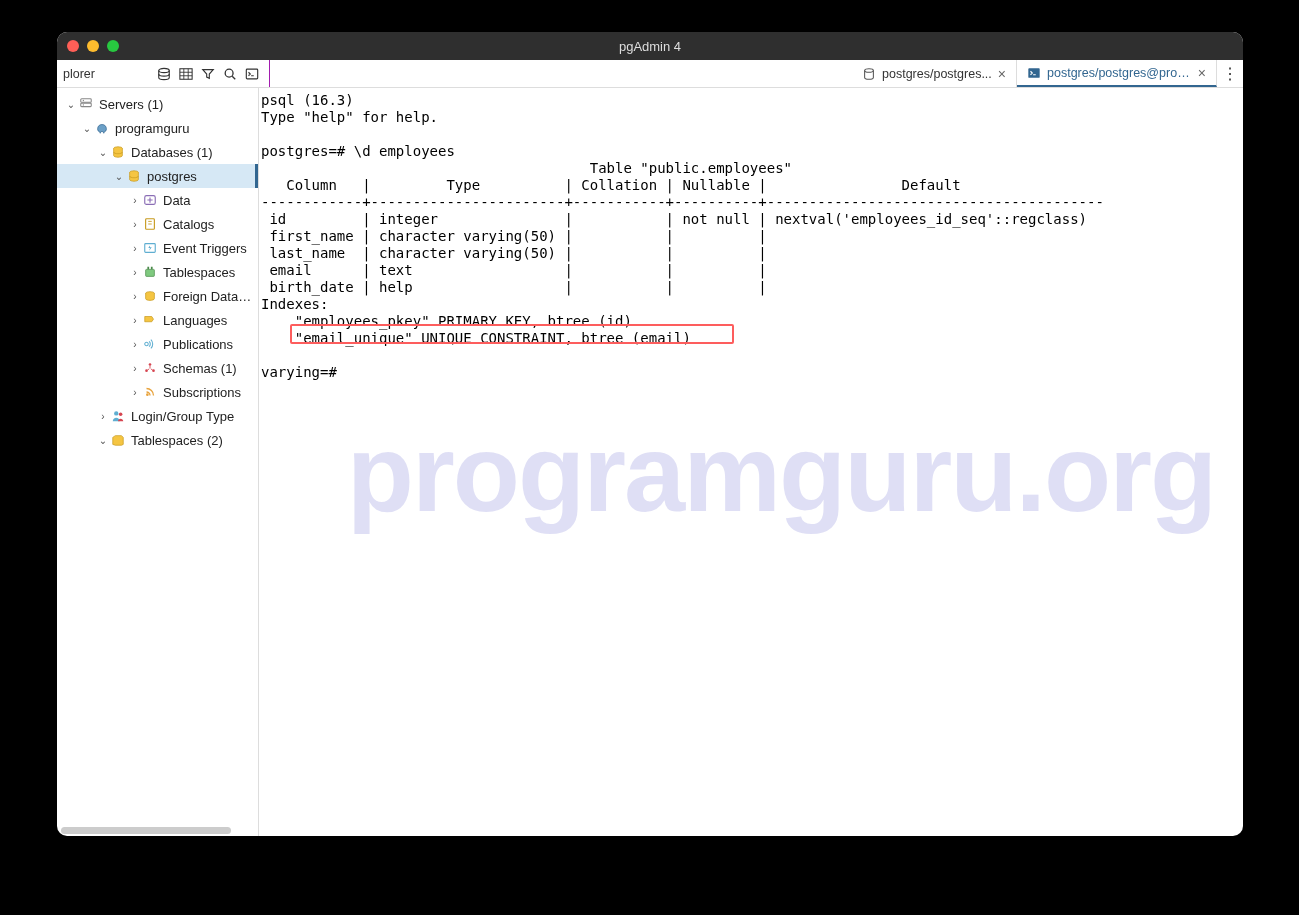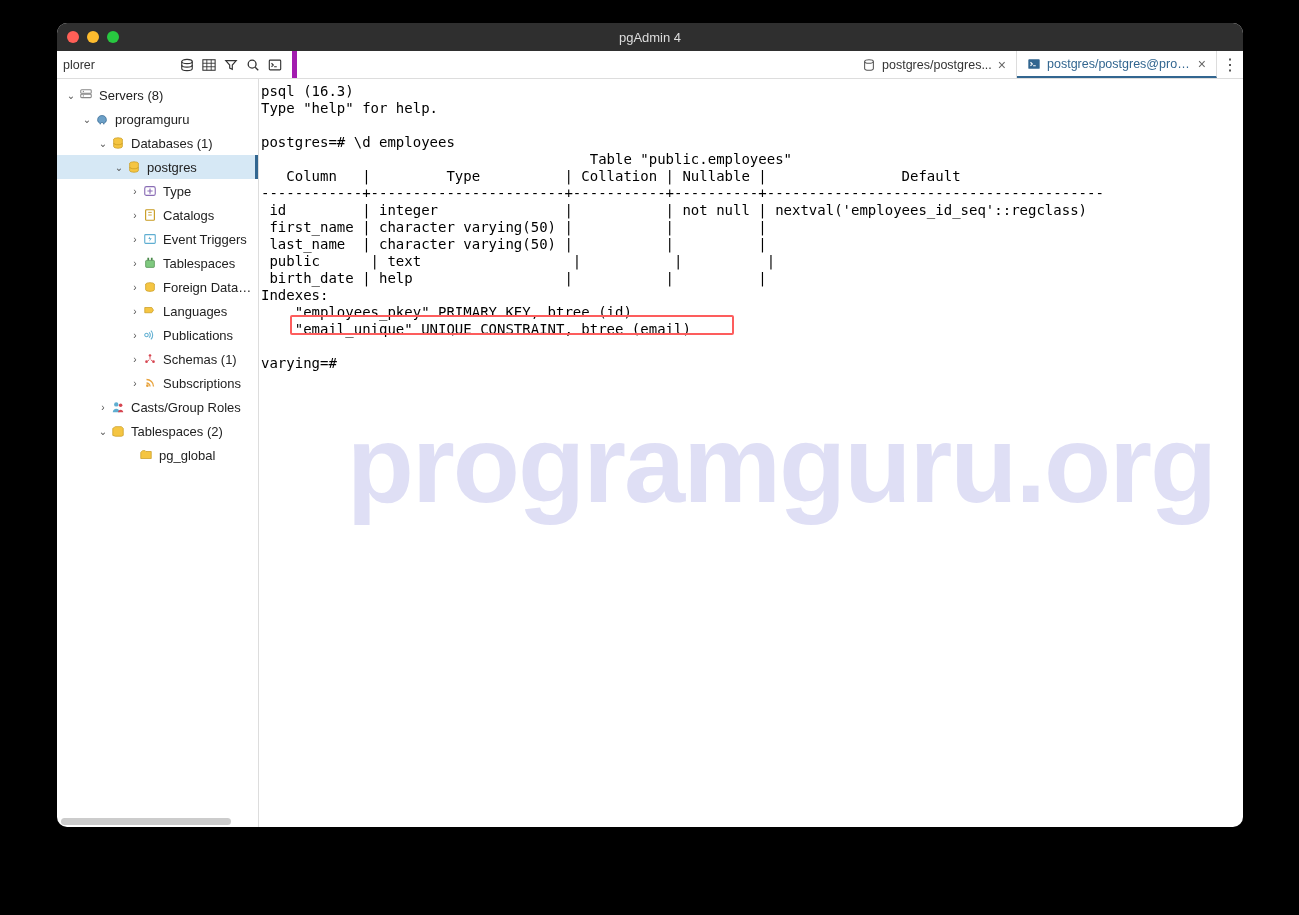--- a/index.html
+++ b/index.html
@@ -6,21 +6,21 @@
 body {
   background: #000;
   font-family: -apple-system, BlinkMacSystemFont, "Segoe UI", Helvetica, Arial, sans-serif;
   font-size: 13px;
   width: 1299px;
   height: 915px;
   position: relative;
 }
 .window {
   position: absolute;
-  top: 23px;
+  top: 32px;
   left: 57px;
   width: 1186px;
   height: 804px;
   background: #fff;
   border-radius: 10px;
   overflow: hidden;
   box-shadow: 0 20px 60px rgba(0,0,0,0.5);
   display: flex;
   flex-direction: column;
 }
@@ -50,26 +50,26 @@
   pointer-events: none;
 }
 .toolbar {
   height: 28px;
   background: #fff;
   border-bottom: 1px solid #ddd;
   display: flex;
   align-items: stretch;
 }
 .sidebar-header {
-  width: 240px;
+  width: 213px;
   display: flex;
   align-items: center;
   padding: 0 6px;
   gap: 6px;
-  border-right: 5px solid #a21caf;
+  border-right: 1px solid #a21caf;
 }
 .sidebar-header .label {
   flex: 1;
   font-size: 12.5px;
   color: #333;
 }
 .tool-icons {
   display: flex;
   gap: 0;
 }
@@ -286,21 +286,21 @@
         <div class="tree-row" style="padding-left:8px">
           <span class="caret">⌄</span>
           <span class="tree-icon">
             <svg width="14" height="14" viewBox="0 0 16 16">
                 <rect x="2" y="2" width="12" height="4" rx="1" fill="none" stroke="#888" stroke-width="1.2"></rect>
                 <rect x="2" y="7" width="12" height="4" rx="1" fill="none" stroke="#888" stroke-width="1.2"></rect>
                 <circle cx="5" cy="4" r="0.8" fill="#888"></circle>
                 <circle cx="5" cy="9" r="0.8" fill="#888"></circle>
               </svg>
           </span>
-          <span class="tree-label">Servers (8)</span>
+          <span class="tree-label">Servers (1)</span>
         </div>
 
         <div class="tree-row" style="padding-left:24px">
           <span class="caret">⌄</span>
           <span class="tree-icon">
             <svg width="14" height="14" viewBox="0 0 16 16">
                 <path d="M3 9c0-3 2-5 5-5s5 2 5 5c0 2-1 3-2 3l-1 2-1-2h-2l-1 2-1-2c-1 0-2-1-2-3z" fill="#6ca0c7" stroke="#326690" stroke-width="0.8"></path>
               </svg>
           </span>
           <span class="tree-label">programguru</span>
@@ -331,21 +331,21 @@
         </div>
 
         <div class="tree-row" style="padding-left:72px">
           <span class="caret">›</span>
           <span class="tree-icon">
               <svg width="14" height="14" viewBox="0 0 16 16">
                 <rect x="2" y="3" width="12" height="10" rx="2" fill="none" stroke="#8a6db5" stroke-width="1.3"></rect>
                 <path d="M5 8h6M8 5v6" stroke="#8a6db5" stroke-width="1.3"></path>
               </svg>
             </span>
-          <span class="tree-label">Type</span>
+          <span class="tree-label">Data</span>
         </div>
         <div class="tree-row" style="padding-left:72px">
           <span class="caret">›</span>
           <span class="tree-icon">
               <svg width="14" height="14" viewBox="0 0 16 16">
                 <rect x="3" y="2" width="10" height="12" rx="1" fill="none" stroke="#c79a1e" stroke-width="1.3"></rect>
                 <line x1="6" y1="5" x2="10" y2="5" stroke="#c79a1e"></line>
                 <line x1="6" y1="8" x2="10" y2="8" stroke="#c79a1e"></line>
               </svg>
             </span>
@@ -427,59 +427,50 @@
         <div class="tree-row" style="padding-left:40px">
           <span class="caret">›</span>
           <span class="tree-icon">
               <svg width="14" height="14" viewBox="0 0 16 16">
                 <circle cx="6" cy="5" r="2.5" fill="#5faed1"></circle>
                 <path d="M2 14c0-2.5 2-4 4-4s4 1.5 4 4" fill="#5faed1"></path>
                 <circle cx="11" cy="6" r="2" fill="#d64550"></circle>
                 <path d="M8 14c0-2 1.5-3 3-3s3 1 3 3" fill="#d64550"></path>
               </svg>
             </span>
-          <span class="tree-label">Casts/Group Roles</span>
+          <span class="tree-label">Login/Group Type</span>
         </div>
 
         <div class="tree-row" style="padding-left:40px">
           <span class="caret">⌄</span>
           <span class="tree-icon">
               <svg width="14" height="14" viewBox="0 0 16 16">
                 <path d="M2 5l3-2h7l2 2v8l-2 1H5l-3-1z" fill="#f5c542" stroke="#c79a1e" stroke-width="0.8"></path>
               </svg>
             </span>
           <span class="tree-label">Tablespaces (2)</span>
         </div>
 
-        <div class="tree-row" style="padding-left:68px">
-          <span class="caret empty">›</span>
-          <span class="tree-icon">
-              <svg width="14" height="14" viewBox="0 0 16 16">
-                <path d="M2 5l2-2h3l1 1h6v8H2z" fill="#f5c542" stroke="#c79a1e" stroke-width="0.8"></path>
-              </svg>
-            </span>
-          <span class="tree-label">pg_global</span>
-        </div>
 
       </div>
       <div class="scrollbar-bottom"></div>
     </div>
 
     <div class="content">
       <div class="terminal"><span>psql (16.3)</span>
 <span>Type "help" for help.</span>
 <span></span>
 <span>postgres=# \d employees</span>
 <span>                                       Table "public.employees"</span>
 <span>   Column   |         Type          | Collation | Nullable |                Default</span>
 <span>------------+-----------------------+-----------+----------+----------------------------------------</span>
 <span> id         | integer               |           | not null | nextval('employees_id_seq'::regclass)</span>
 <span> first_name | character varying(50) |           |          |</span>
 <span> last_name  | character varying(50) |           |          |</span>
-<span> public      | text                  |           |          |</span>
+<span> email      | text                  |           |          |</span>
 <span> birth_date | help                  |           |          |</span>
 <span>Indexes:</span>
 <span>    "employees_pkey" PRIMARY KEY, btree (id)</span>
 <span>    "email_unique" UNIQUE CONSTRAINT, btree (email)</span>
 <span></span>
 <span>varying=#</span></div>
       <div class="highlight-box" style="top:236px; left:31px; width:444px; height:20px;"></div>
       <div class="watermark">programguru.org</div>
     </div>
   </div>

